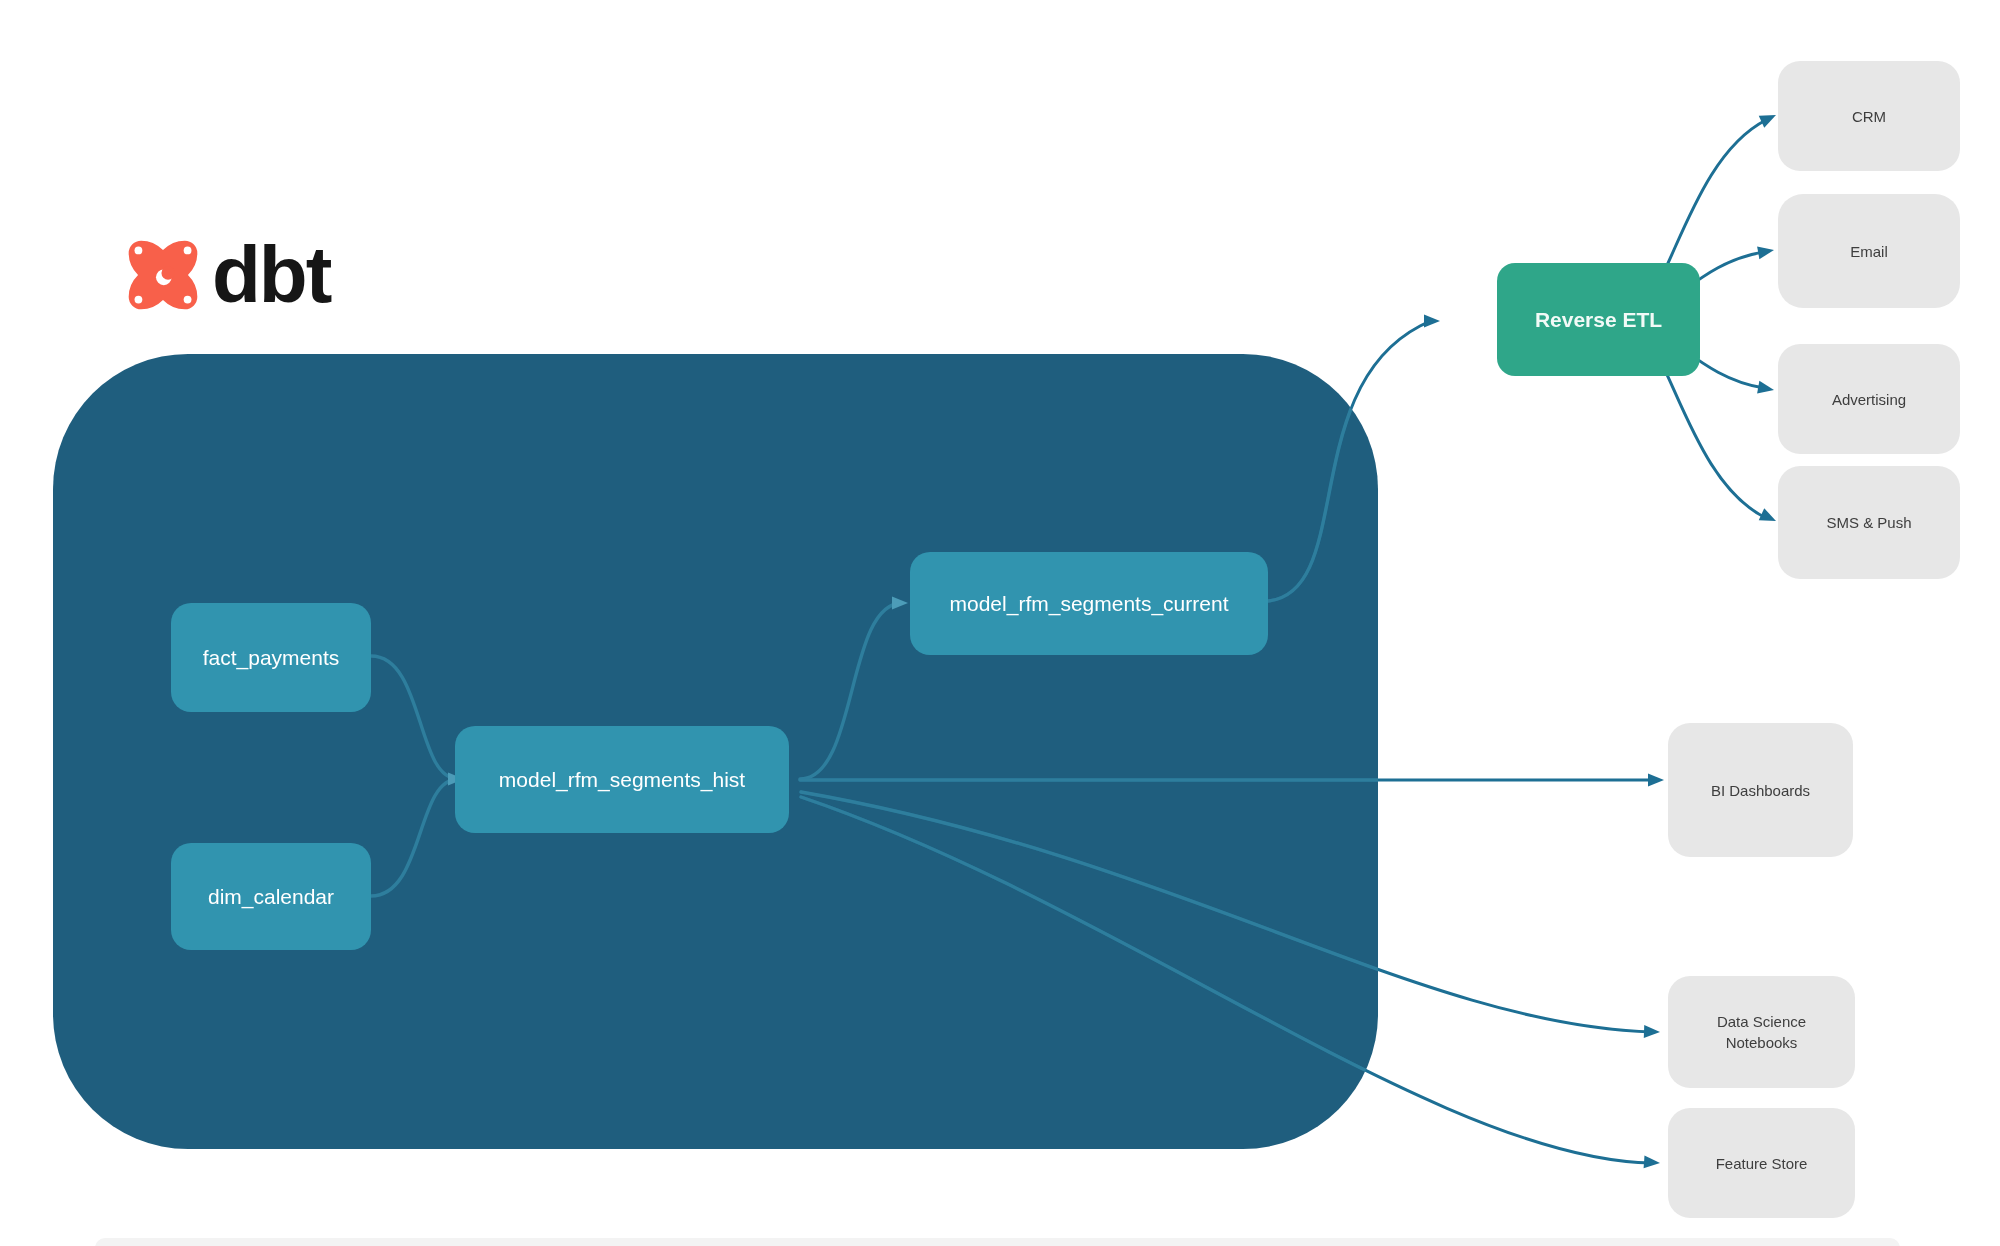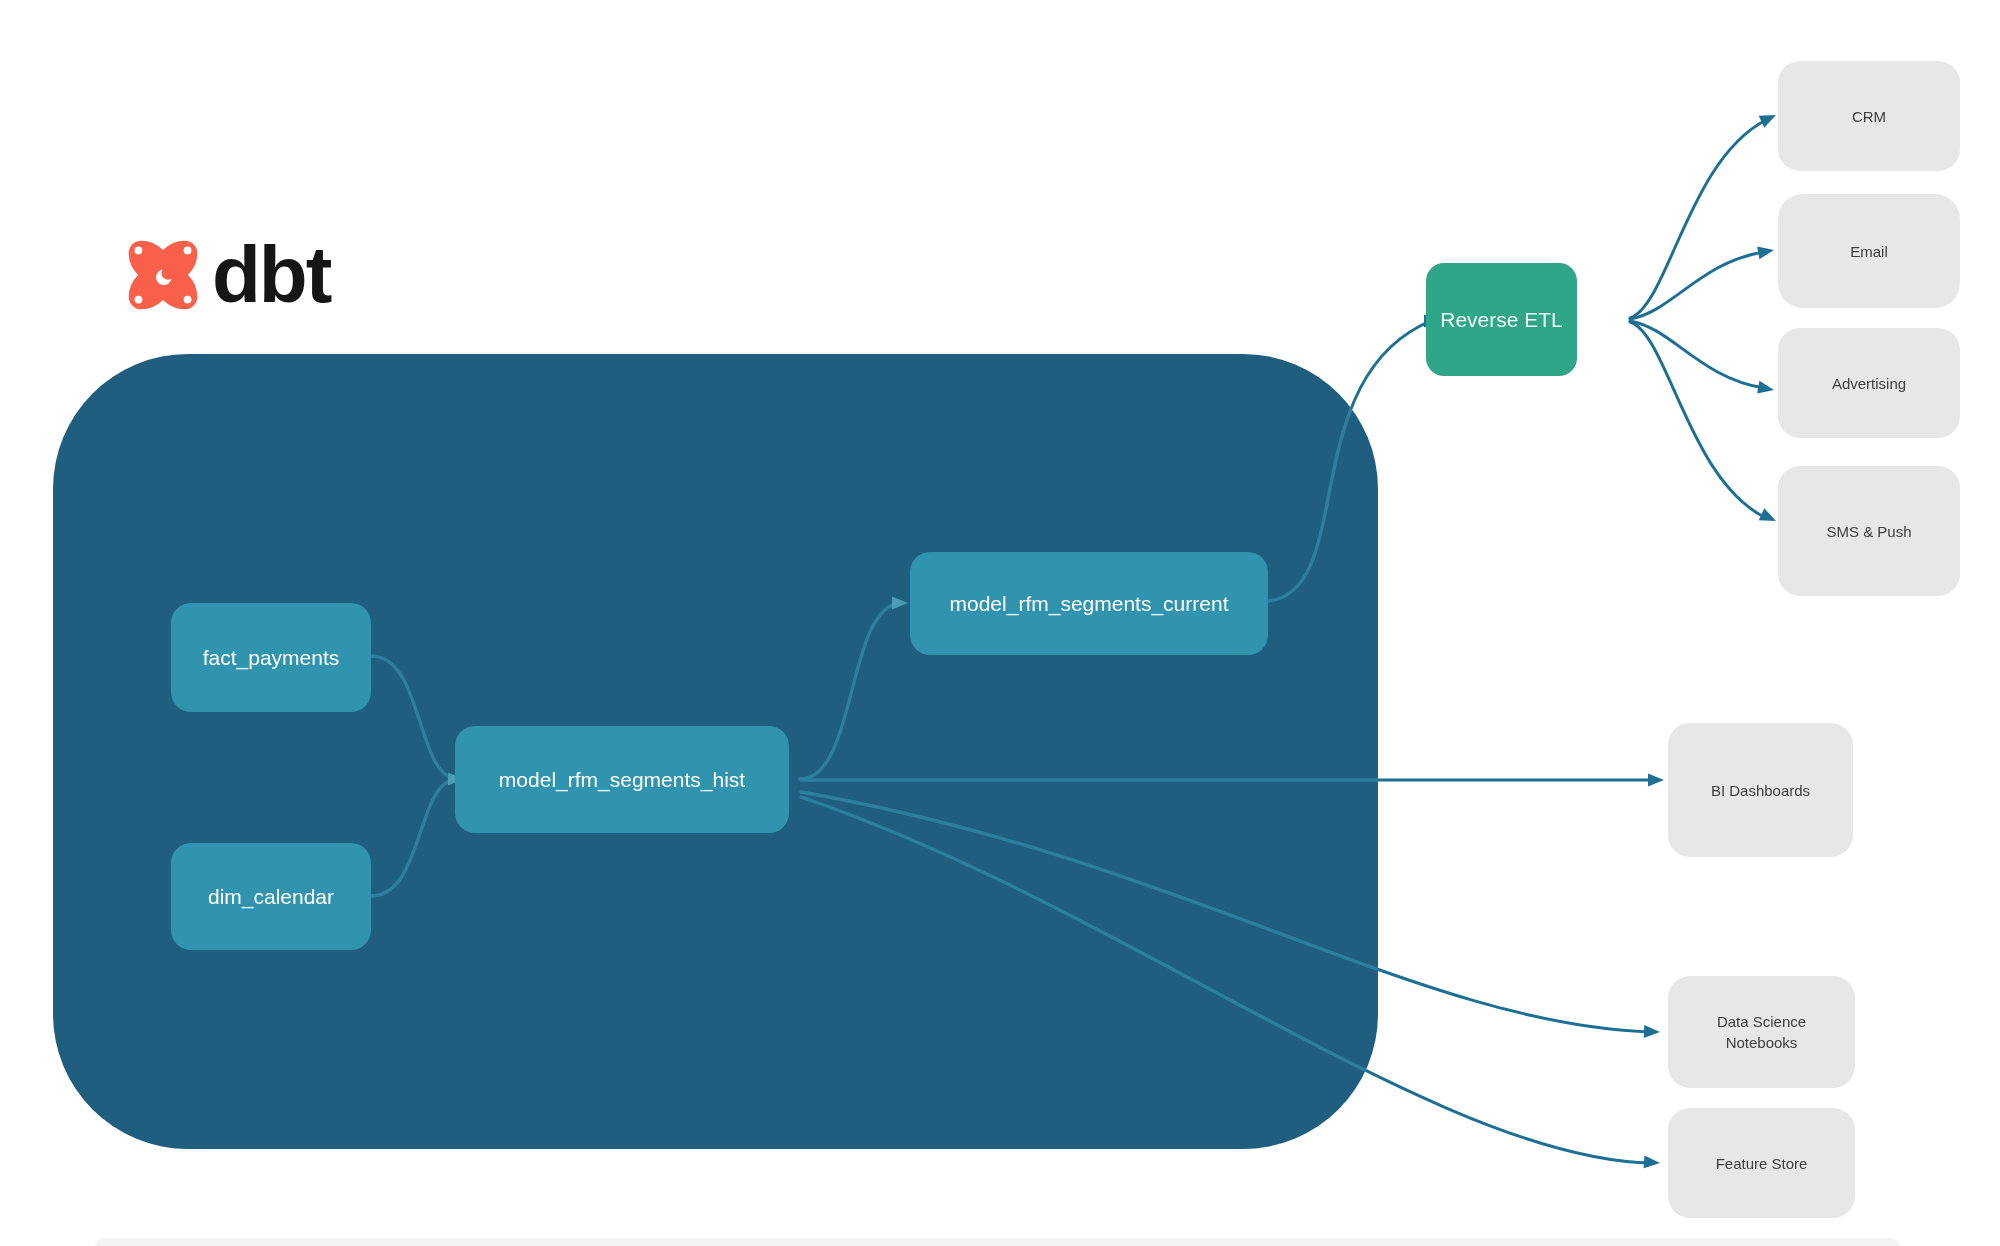--- a/index.html
+++ b/index.html
@@ -34,25 +34,25 @@
     background:#2FA689;border-radius:18px;color:#F2FAF7;font-size:21px;
   }
   .node-gray{
     background:#E7E7E7;border-radius:22px;color:#3E3E3E;font-size:15px;line-height:1.4;
   }
   
   .n-fact{left:171px;top:603px;width:200px;height:109px;}
   .n-dim{left:171px;top:843px;width:200px;height:107px;}
   .n-hist{left:455px;top:726px;width:334px;height:107px;}
   .n-current{left:910px;top:552px;width:358px;height:103px;}
-  .n-retl{left:1426px;top:263px;width:151px;height:113px;}
+  .n-retl{left:1497px;top:263px;width:203px;height:113px;font-weight:bold;}
   .n-crm{left:1778px;top:61px;width:182px;height:110px;}
   .n-email{left:1778px;top:194px;width:182px;height:114px;border-radius:25px;}
-  .n-adv{left:1778px;top:328px;width:182px;height:110px;}
-  .n-sms{left:1778px;top:466px;width:182px;height:130px;}
+  .n-adv{left:1778px;top:344px;width:182px;height:110px;}
+  .n-sms{left:1778px;top:466px;width:182px;height:113px;}
   .n-bi{left:1668px;top:723px;width:185px;height:134px;}
   .n-ds{left:1668px;top:976px;width:187px;height:112px;padding:0 26px;}
   .n-fs{left:1668px;top:1108px;width:187px;height:110px;}
   
   .overlay{position:absolute;left:0;top:0;pointer-events:none;}
   
   .bottom-strip{
     position:absolute;left:95px;top:1238px;width:1805px;height:10px;
     background:#F3F3F3;border-radius:10px 10px 0 0;
   }

